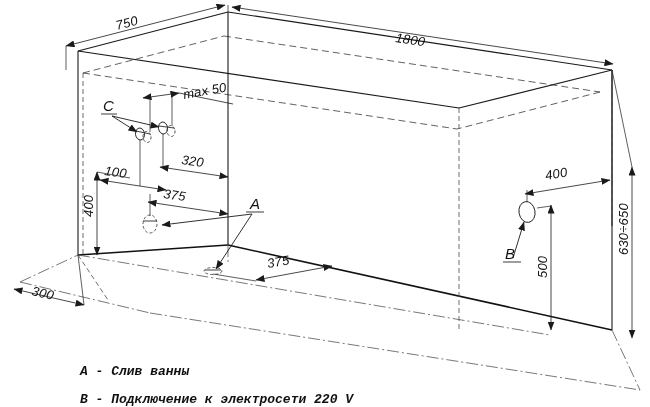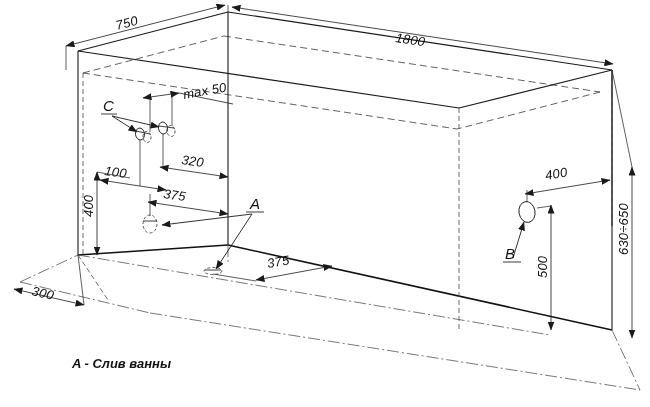--- a/index.html
+++ b/index.html
@@ -33,21 +33,21 @@
     font-size:15px;font-style:italic;fill:#111;
   }
 
   #legend{
     position:absolute;left:68px;top:352px;width:420px;
     font-size:13px;font-style:italic;font-weight:bold;
     line-height:16px;color:#111;
     font-family:"Liberation Sans", sans-serif;
     white-space:nowrap;
   }
-  #legend div{margin:4px;padding:0;}
+  #legend div{margin:12px;padding:0;font-family:Liberation Mono, monospace;}
 </style>
 </head>
 <body>
 
 <div id="stage">
 
 <svg id="drawing" viewBox="0 0 650 407">
   <defs>
     <marker id="ar" markerWidth="9" markerHeight="7" refX="8.5" refY="3.5" orient="auto" markerUnits="userSpaceOnUse">
       <path d="M0,0 L9,3.5 L0,7 Z" fill="#1a1a1a"></path>
@@ -227,15 +227,16 @@
 
   <g>
     <path class="dash-fine" d="M612,226 L612,70"></path>
     <path class="dash-fine" d="M459,196 L459,330"></path>
   </g>
 
 </svg>
 
 <div id="legend">
   <div>A - Слив ванны</div>
+  <div>B - Подключение к электросети 220 V</div>
 </div>
 
 </div>
 
 </body></html>

